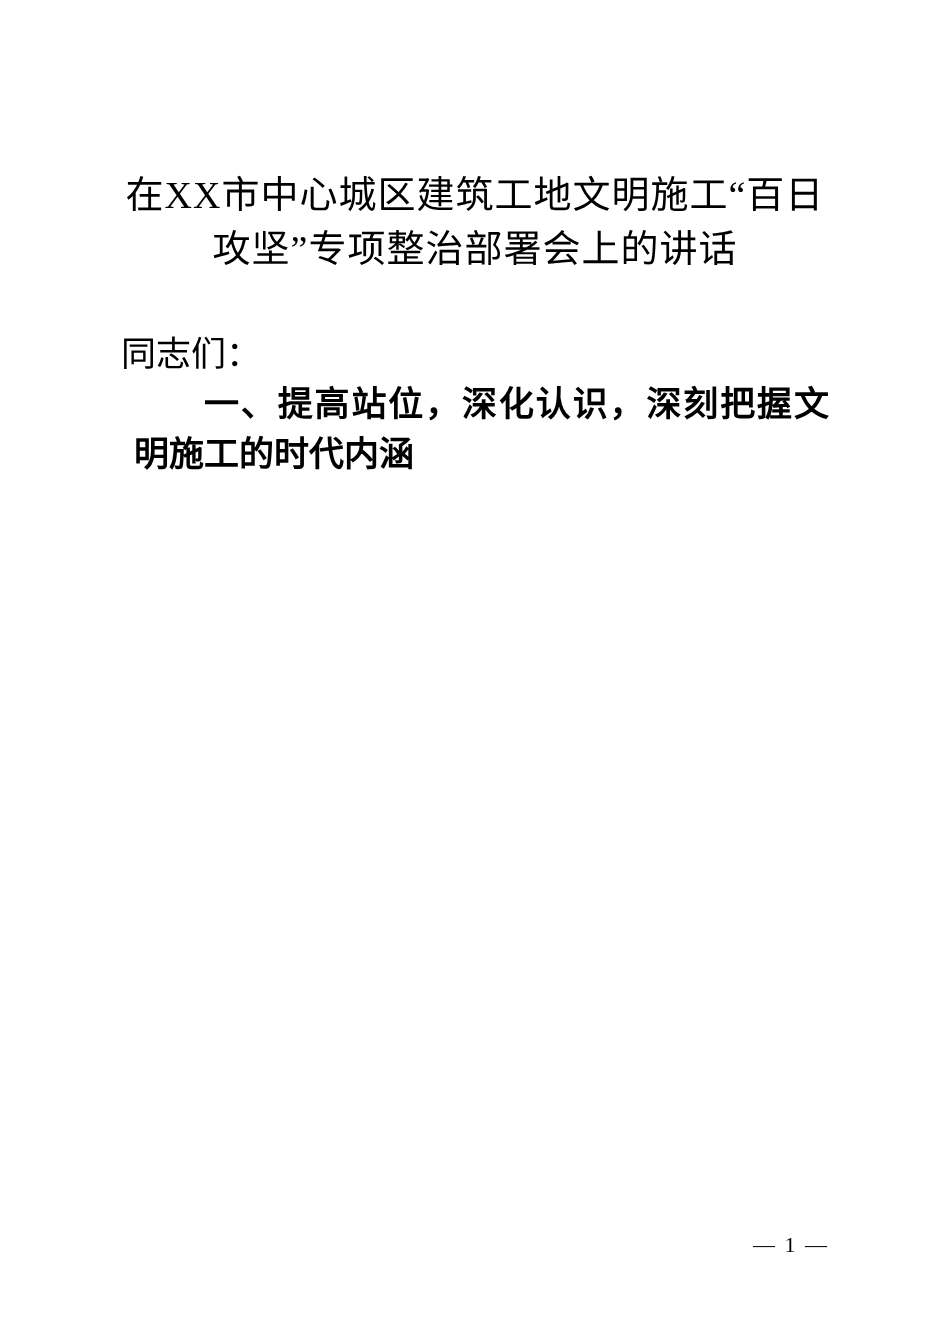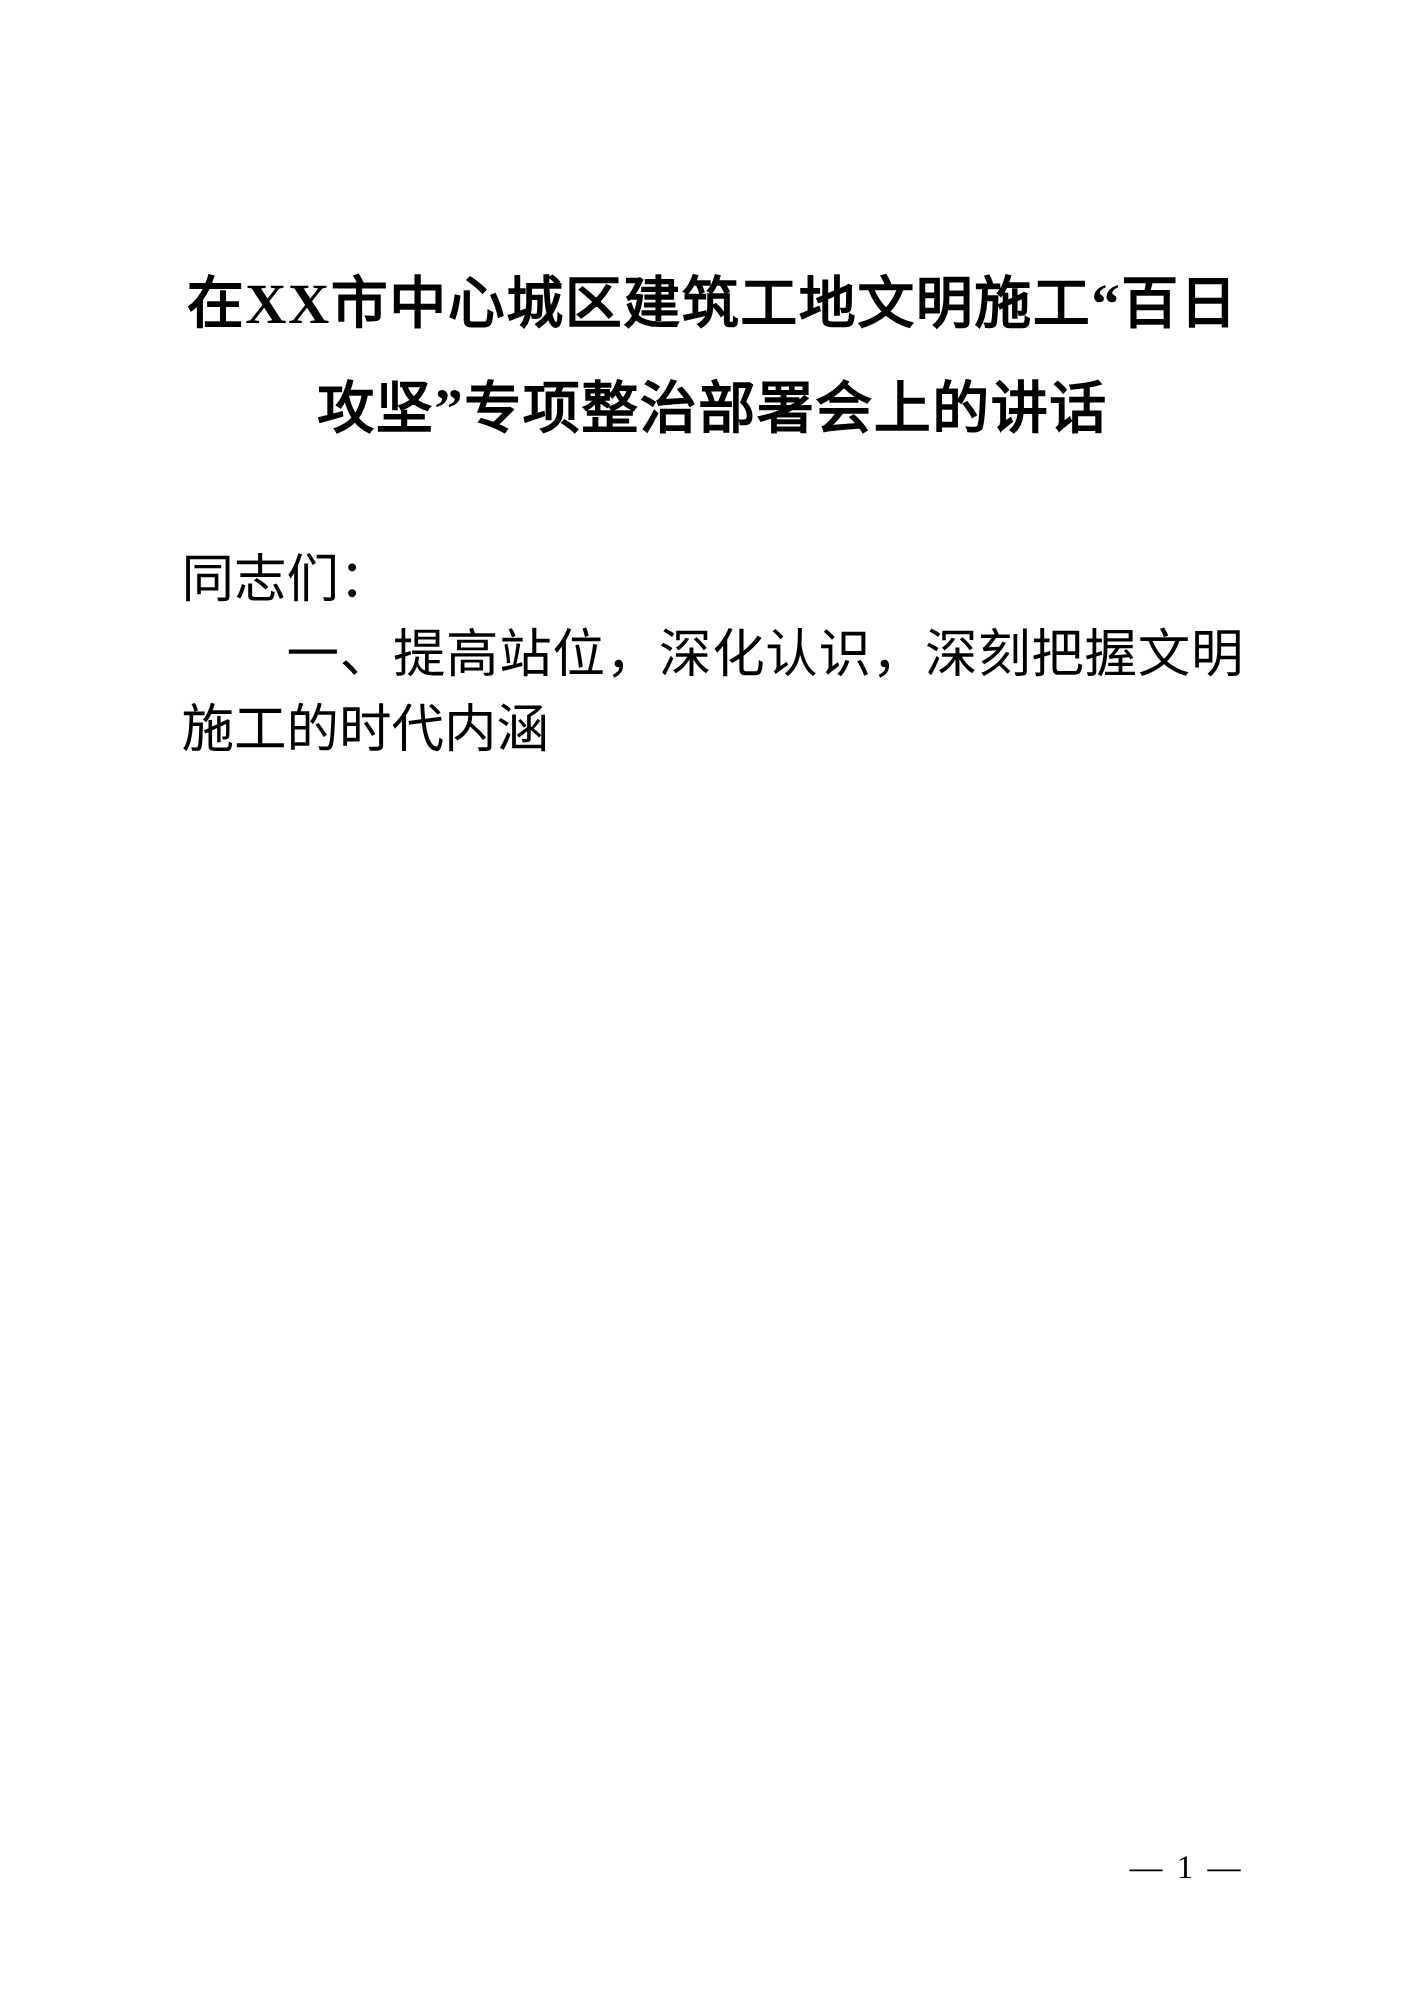--- a/index.html
+++ b/index.html
@@ -14,42 +14,43 @@
     margin: 0 auto;
     background: #ffffff;
     box-sizing: border-box;
     padding: 168px 121px 0 121px;
     font-family: "Liberation Serif", "DejaVu Serif", serif;
     color: #000000;
     overflow: hidden;
   }
   .doc-title {
     font-size: 38px;
-    line-height: 70px;
-    font-weight: bold;
+    line-height: 54px;
+    font-weight: normal;
     text-align: center;
     margin: 0 0 54px 0;
     letter-spacing: 1px;
   }
   .content p.para {
     margin: 0;
     font-size: 35px;
     line-height: 50px;
     text-align: justify;
     text-justify: inter-ideograph;
   }
   .content p.salutation {
     text-indent: 0;
   }
   .content p.body {
     text-indent: 2em;
   }
   .content p.heading {
     text-indent: 2em;
-    font-weight: normal;
+    font-weight: bold;
+    margin-left: 13px;
   }
   .page-footer {
     position: absolute;
     right: 121px;
     bottom: 88px;
     font-size: 22px;
     line-height: 22px;
     color: #000000;
     letter-spacing: 2px;
   }

